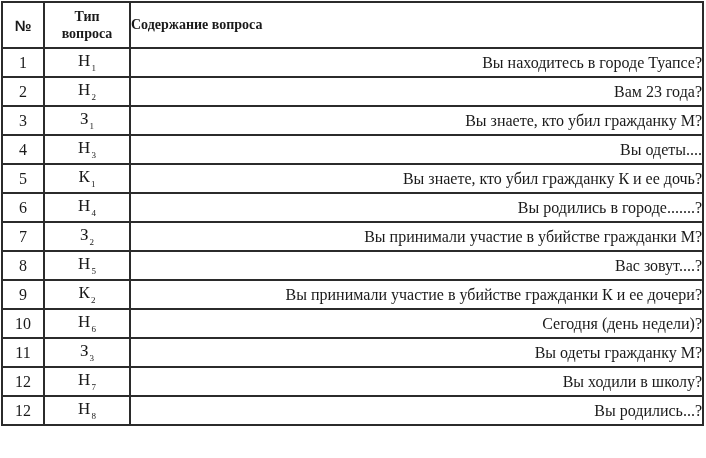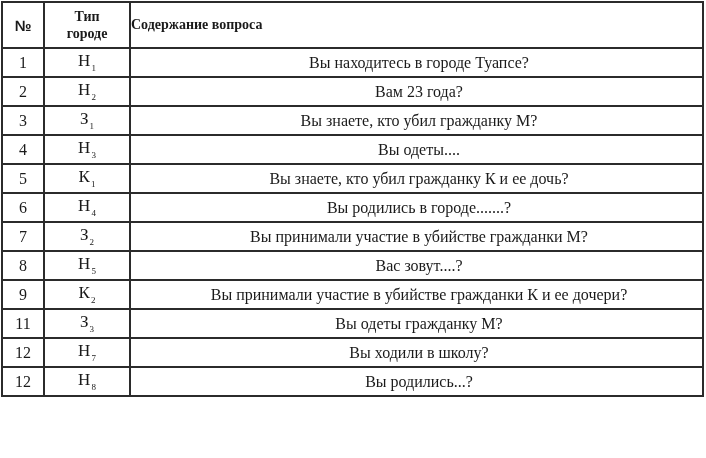--- a/index.html
+++ b/index.html
@@ -16,39 +16,39 @@
       line-height: 1;
     }
     .qt th { height: 44px; font-weight: bold; font-size: 14px; }
     .qt th.num { font-family: "Liberation Sans", "DejaVu Sans", sans-serif; font-size: 15px; }
     .qt th.type { line-height: 1.25; }
     .qt th.content { text-align: left; }
     .qt col.c1 { width: 42px; }
     .qt col.c2 { width: 86px; }
     .qt col.c3 { width: auto; }
     .qt td.num, .qt td.type { text-align: center; }
-    .qt td.content { text-align: center; padding-left: 5px; white-space: nowrap; border-radius: 9px; }
+    .qt td.content { text-align: right; padding-left: 5px; white-space: nowrap; border-radius: 9px; }
     .qt td.type .letter { font-size: 17px; }
     .qt td.type .sub { font-size: 9px; vertical-align: -5px; margin-left: 1px; }
   </style>
 </head>
 <body>
 
 <table class="qt">
   <colgroup>
     <col class="c1">
       <col class="c2">
       <col class="c3">
   </colgroup>
   <thead>
     <tr>
       <th class="num">№</th>
       <th class="type">
         <span>Тип</span><br>
-        <span>городе</span>
+        <span>вопроса</span>
       </th>
       <th class="content">Содержание вопроса</th>
     </tr>
   </thead>
   <tbody>
     <tr>
       <td class="num">1</td>
       <td class="type"><span class="letter">Н</span><span class="sub">1</span></td>
       <td class="content">Вы находитесь в городе Туапсе?</td>
     </tr>
@@ -86,20 +86,25 @@
       <td class="num">8</td>
       <td class="type"><span class="letter">Н</span><span class="sub">5</span></td>
       <td class="content">Вас зовут....?</td>
     </tr>
     <tr>
       <td class="num">9</td>
       <td class="type"><span class="letter">К</span><span class="sub">2</span></td>
       <td class="content">Вы принимали участие в убийстве гражданки К и ее дочери?</td>
     </tr>
     <tr>
+      <td class="num">10</td>
+      <td class="type"><span class="letter">Н</span><span class="sub">6</span></td>
+      <td class="content">Сегодня (день недели)?</td>
+    </tr>
+    <tr>
       <td class="num">11</td>
       <td class="type"><span class="letter">З</span><span class="sub">3</span></td>
       <td class="content">Вы одеты гражданку М?</td>
     </tr>
     <tr>
       <td class="num">12</td>
       <td class="type"><span class="letter">Н</span><span class="sub">7</span></td>
       <td class="content">Вы ходили в школу?</td>
     </tr>
     <tr>

